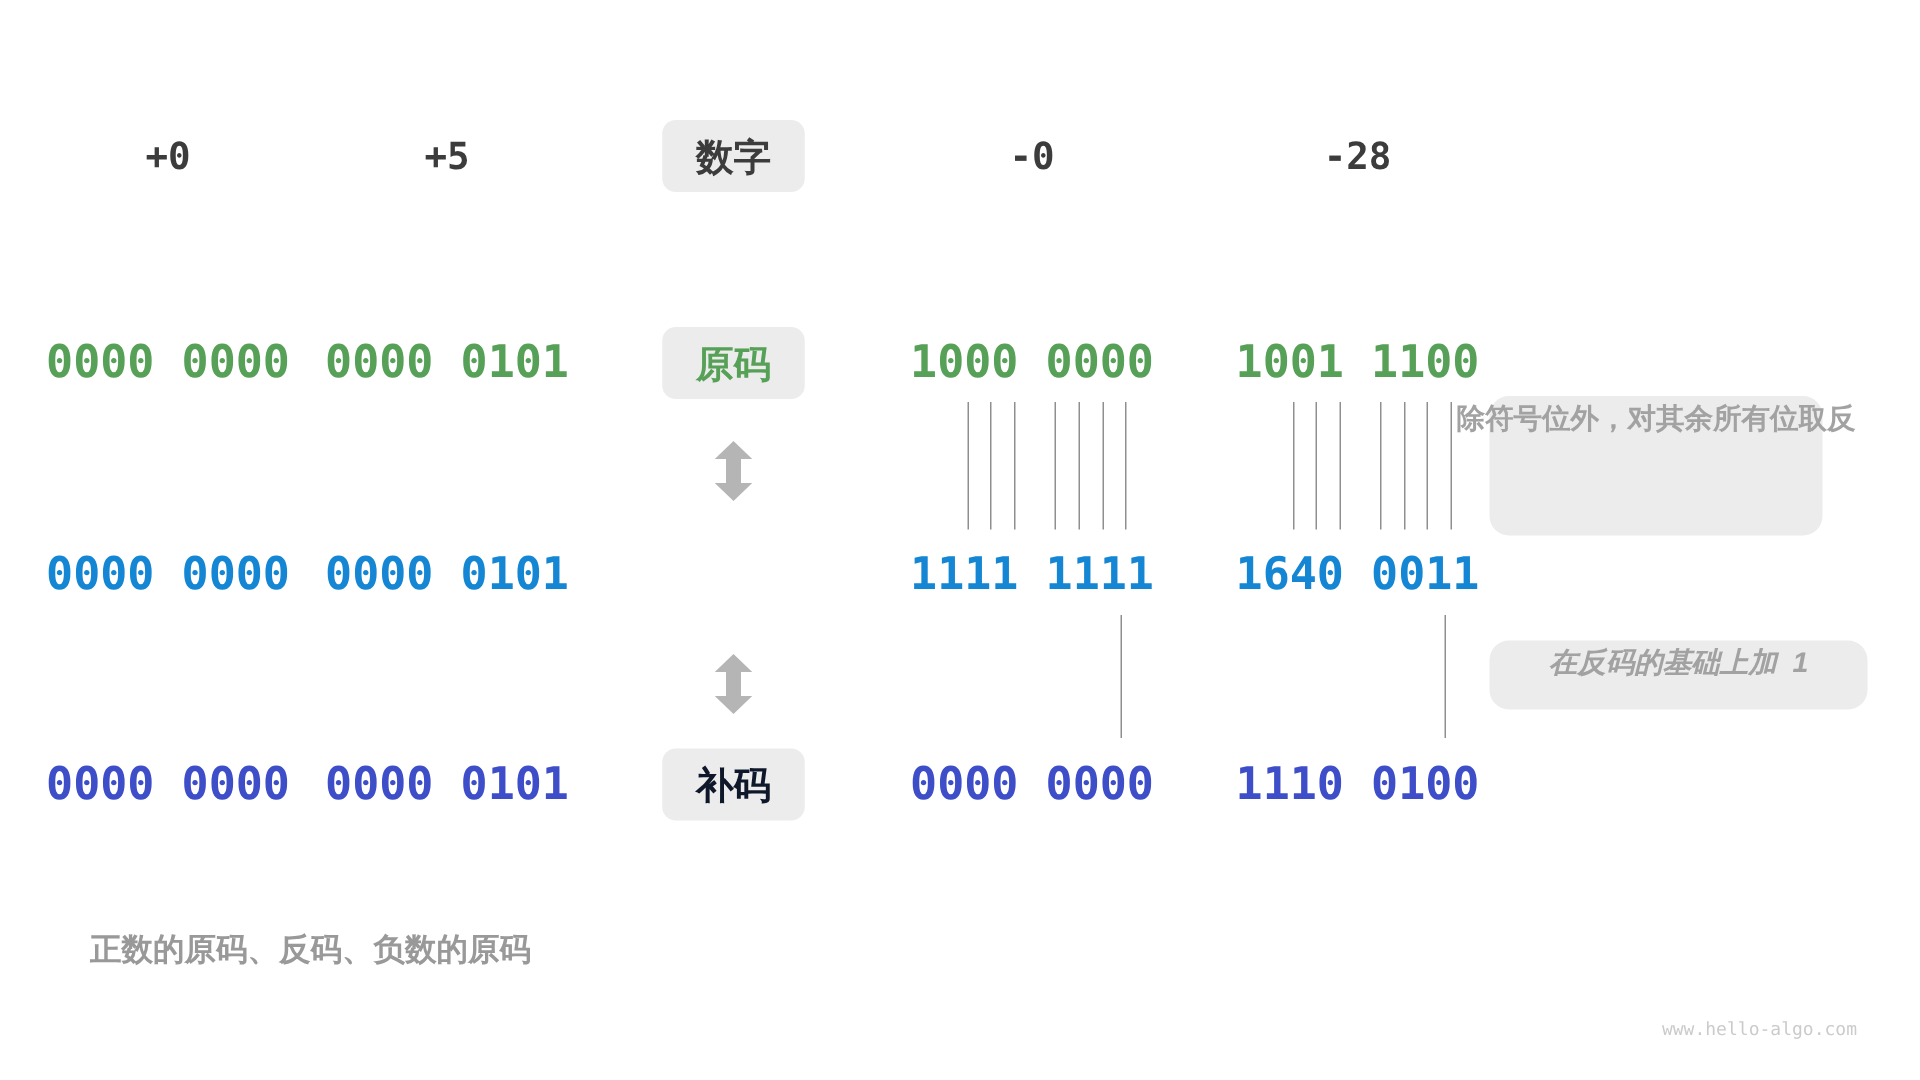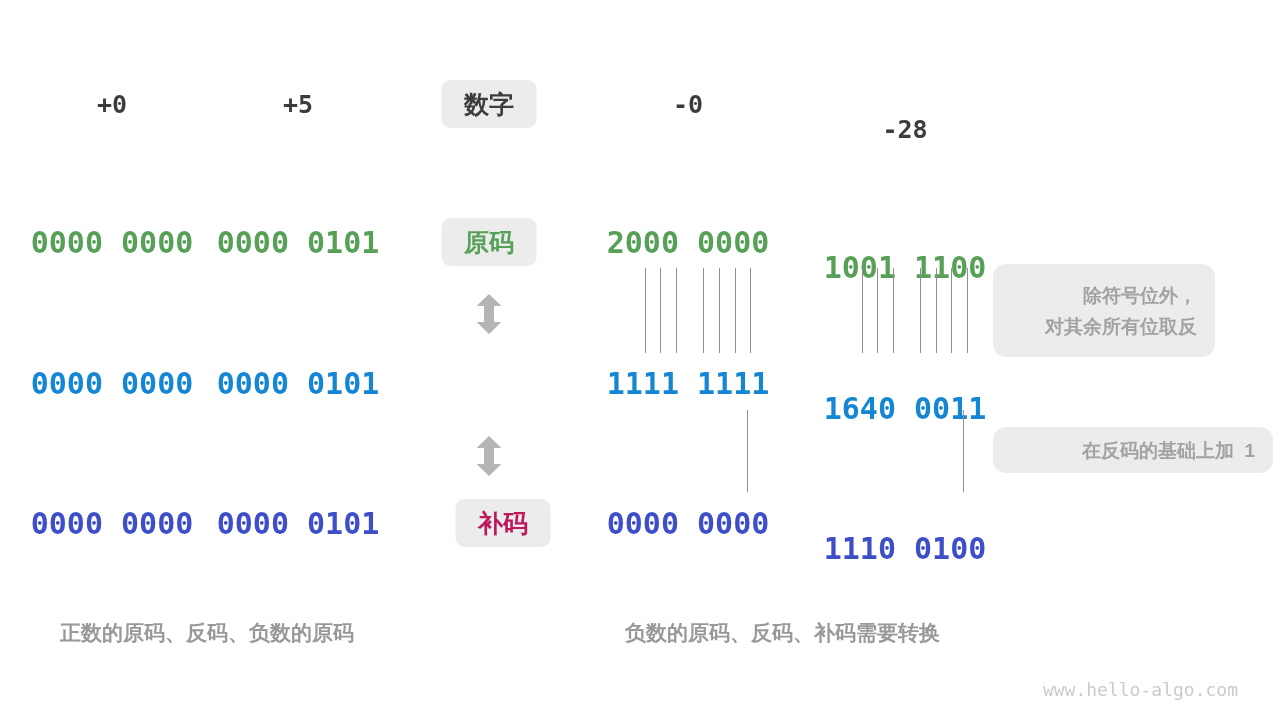--- a/index.html
+++ b/index.html
@@ -4,21 +4,21 @@
 <style>
   html,body{margin:0;padding:0;background:#ffffff;}
   .canvas{
     position:relative;
     width:1280px;height:720px;
     background:#ffffff;
     overflow:hidden;
     font-family:"Liberation Sans",sans-serif;
   }
   
-  .c1{left:112px;} .c2{left:298px;} .c3{left:688px;} .c4{left:905px;margin-top:25px;}
+  .c1{left:112px;} .c2{left:298px;} .c3{left:688px;} .c4{left:905px;}
   .cmid{left:489px;}
   
   .r0{top:104px;} .r1{top:242px;} .r2{top:383px;} .r3{top:523px;}
 
   .cell{
     position:absolute;
     transform:translate(-50%,-50%);
     white-space:pre;
     font-family:"DejaVu Sans Mono",monospace;
     font-size:30px;
@@ -39,21 +39,21 @@
     transform:translate(-50%,-50%);
     width:95px;height:48px;
     background:#ECECEC;
     border-radius:9px;
     display:flex;align-items:center;justify-content:center;
     font-size:25px;font-weight:700;
     color:#3c3c3c;
   }
   .labelbox.green{color:#57A057;}
   .labelbox.blue{color:#1486D3;}
-  .labelbox.indigo{color:#be185d;margin-left:14px;}
+  .labelbox.indigo{color:#0f172a;}
 
   .tick{
     position:absolute;
     width:1px;
     background:#8F8F8F;
   }
   .tickA{top:268px;height:85px;}
   .tickB{top:410px;height:82px;}
 
   .arrow{
@@ -63,64 +63,63 @@
   }
   .arrow svg{display:block;}
 
   .note{
     position:absolute;
     background:#ECECEC;
     border-radius:13px;
     color:#A2A2A2;
     font-weight:700;
     font-size:19px;
-    display:flex;flex-direction:column;justify-content:center;
+    display:flex;justify-content:center;
     padding:0 18px;
     box-sizing:border-box;
     white-space:pre;
     line-height:31px;
-    text-align:right;
   }
   .note1{left:993px;top:264px;width:222px;height:93px;}
-  .note2{left:993px;top:427px;width:280px;height:46px;}
+  .note2{left:993px;top:427px;width:252px;height:46px;font-style:italic;}
 
   .caption{
     position:absolute;
     color:#999999;
     font-size:21px;
     font-weight:700;
     white-space:pre;
     top:619px;
   }
   .caption.left{left:60px;}
   .caption.right{left:625px;}
 
   .watermark{
     position:absolute;
     right:42px;top:679px;
     font-family:"DejaVu Sans Mono",monospace;
-    font-size:18px;
+    font-size:12px;
     color:#CBCBCB;
   }
 </style>
 </head>
 <body>
 
 <div class="canvas">
 
   <div class="cell headnum c1 r0">+0</div>
   <div class="cell headnum c2 r0">+5</div>
   <div class="labelbox cmid r0">数字</div>
   <div class="cell headnum c3 r0">-0</div>
   <div class="cell headnum c4 r0">-28</div>
 
   <div class="cell green c1 r1">0000 0000</div>
   <div class="cell green c2 r1">0000 0101</div>
   <div class="labelbox green cmid r1">原码</div>
-  <div class="cell green c3 r1">2000 0000</div>
+  <div class="cell green c3 r1">1000 0000</div>
   <div class="cell green c4 r1">1001 1100</div>
 
   <div class="tick tickA" style="left:645px"></div>
   <div class="tick tickA" style="left:660px"></div>
   <div class="tick tickA" style="left:676px"></div>
   <div class="tick tickA" style="left:703px"></div>
   <div class="tick tickA" style="left:719px"></div>
   <div class="tick tickA" style="left:735px"></div>
   <div class="tick tickA" style="left:750px"></div>
   <div class="tick tickA" style="left:862px"></div>
@@ -157,17 +156,16 @@
   <div class="cell indigo c3 r3">0000 0000</div>
   <div class="cell indigo c4 r3">1110 0100</div>
 
   <div class="note note1">
     <div>除符号位外，</div>
     <div>对其余所有位取反</div>
   </div>
   <div class="note note2">在反码的基础上加  1</div>
 
   <div class="caption left">正数的原码、反码、负数的原码</div>
-  <div class="caption right">负数的原码、反码、补码需要转换</div>
 
   <div class="watermark">www.hello-algo.com</div>
 
 </div>
 
 </body></html>

